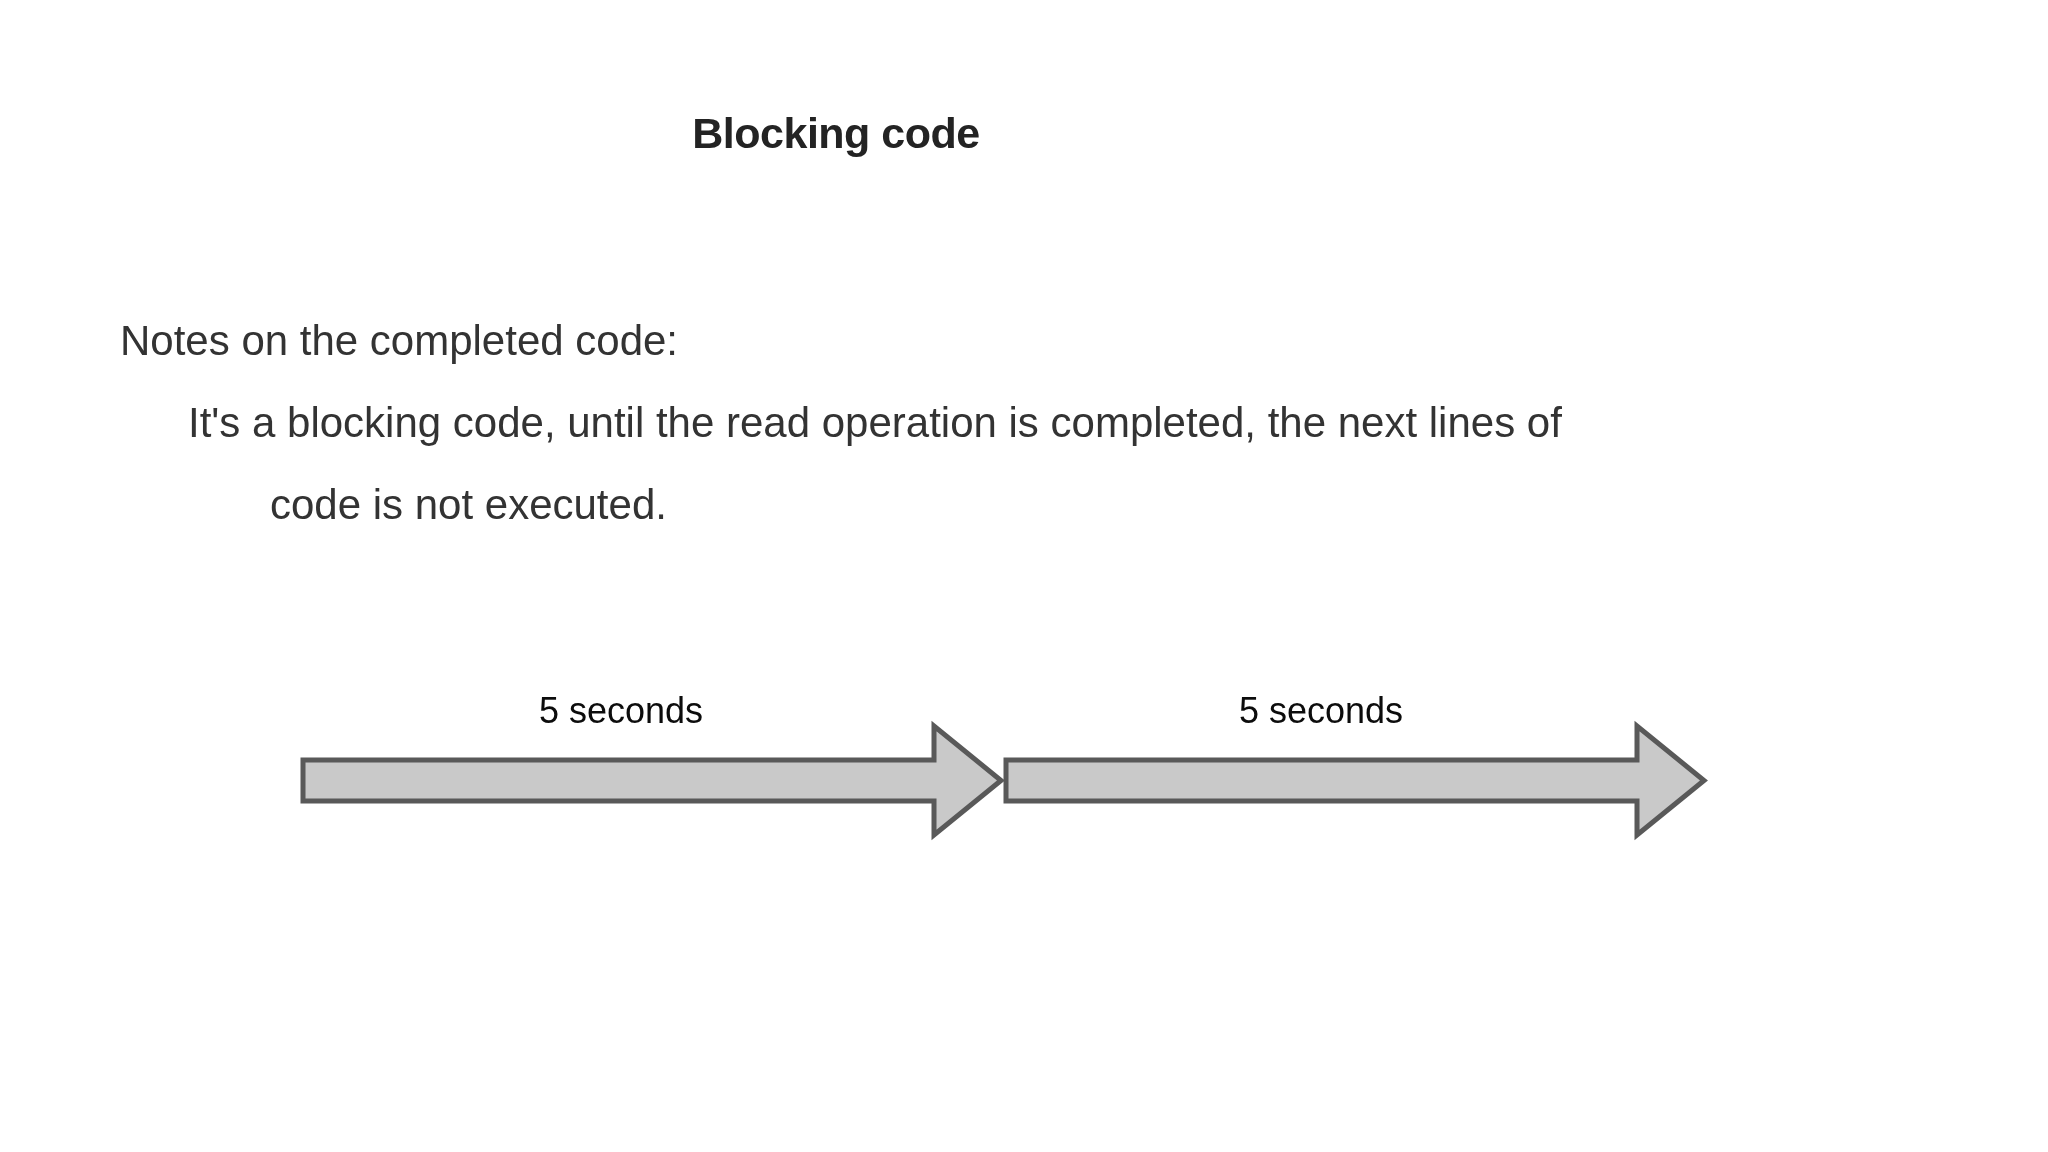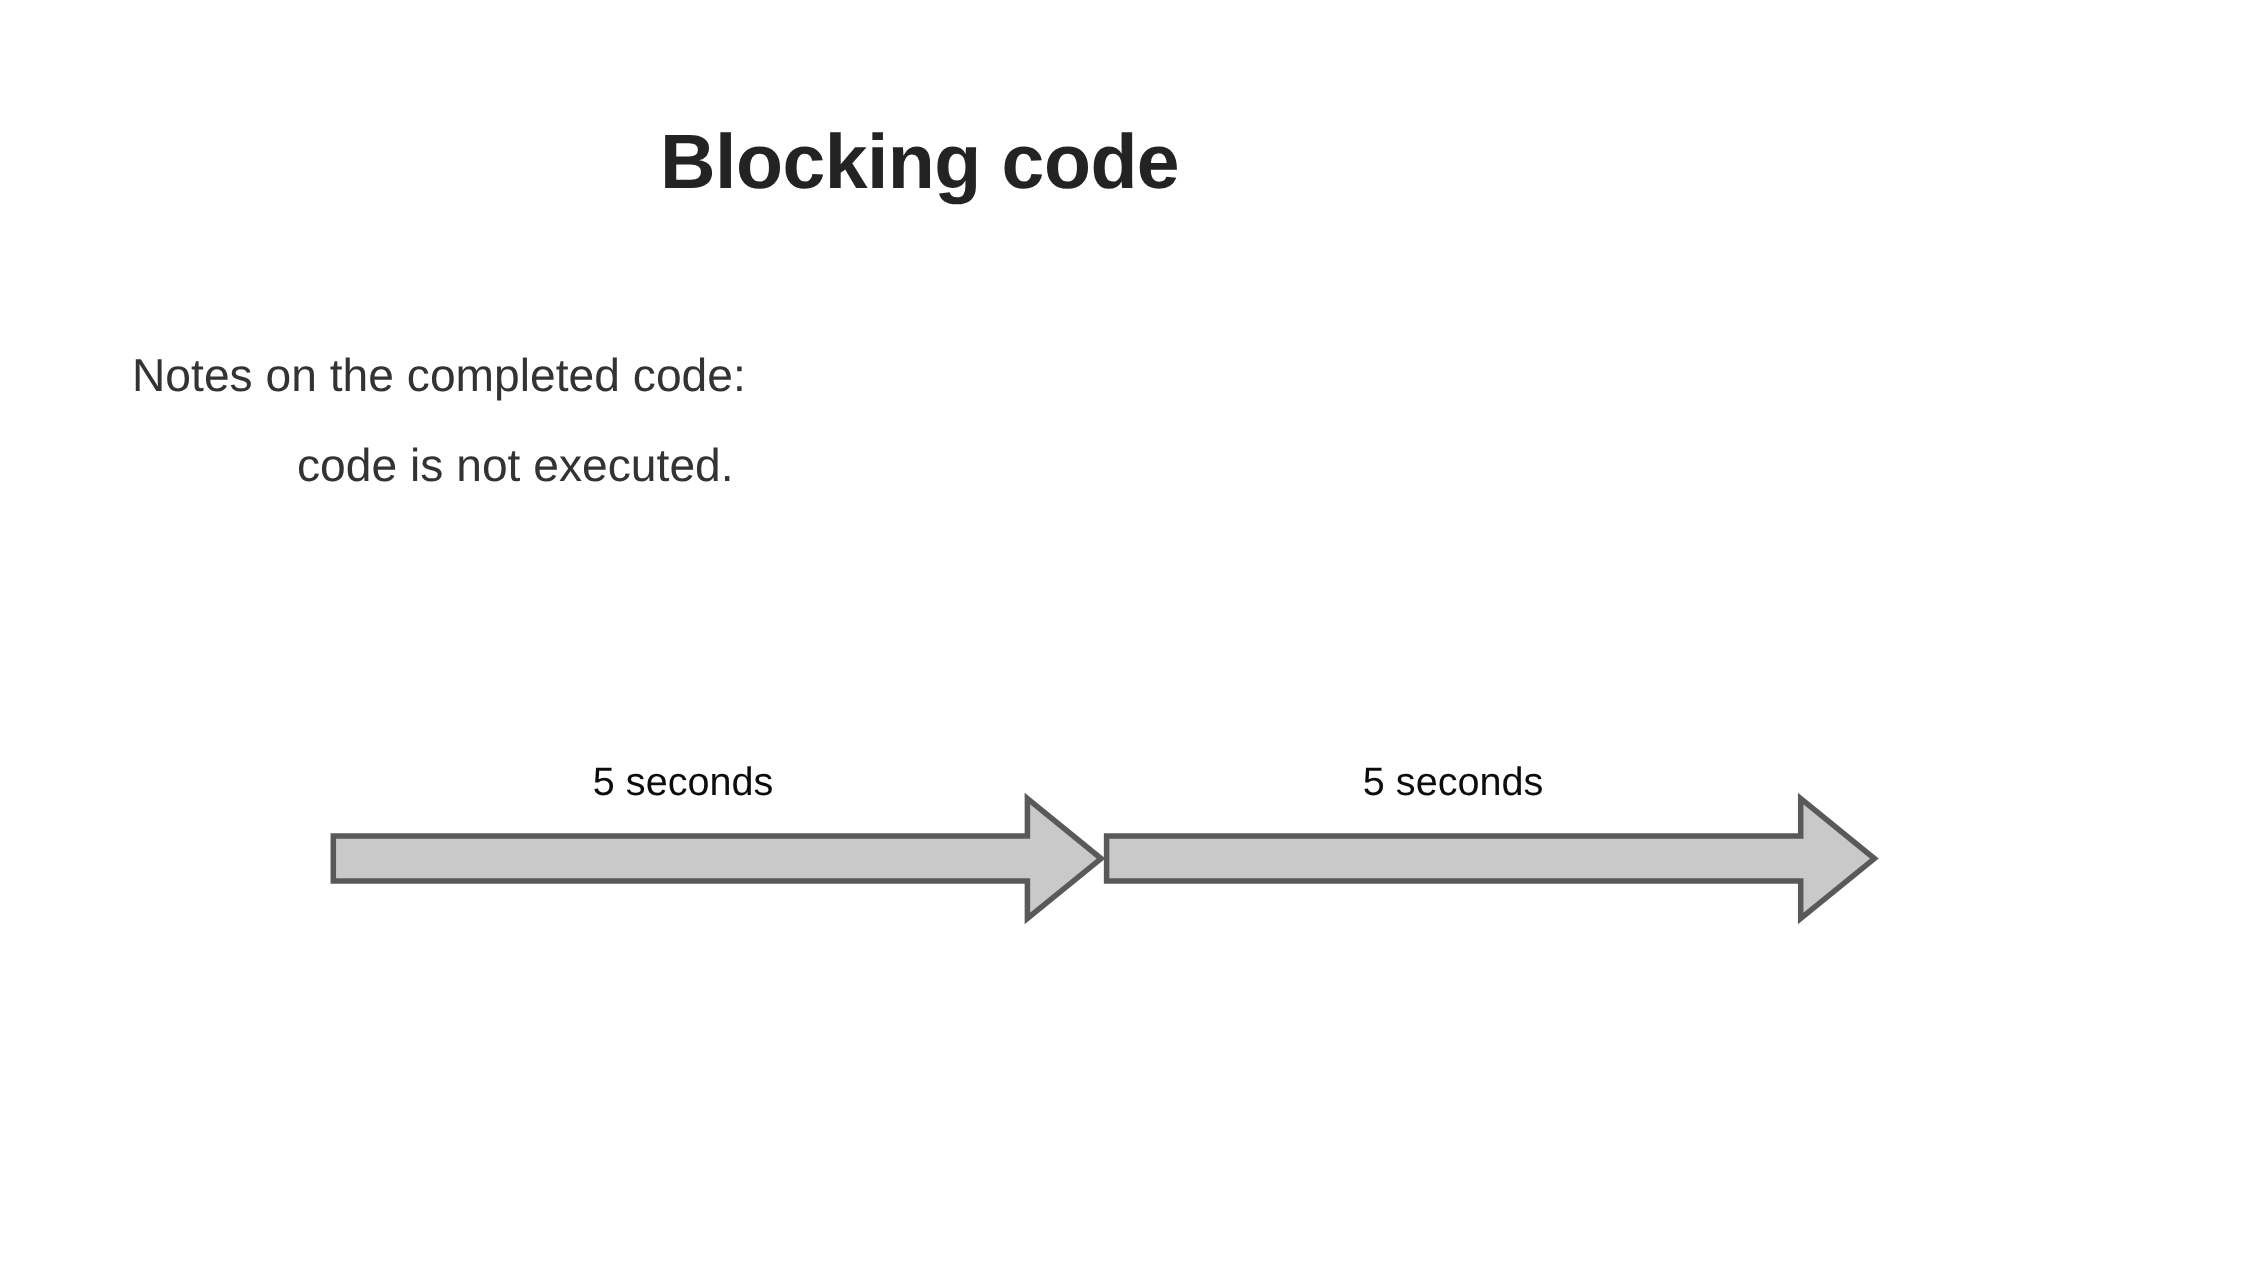--- a/index.html
+++ b/index.html
@@ -22,21 +22,21 @@
     background: #ffffff;
   }
 
   
   #slide-title {
     position: absolute;
     left: 0;
     top: 112px;
     width: 1672px;
     text-align: center;
-    font-size: 70px;
+    font-size: 43px;
     font-weight: bold;
     color: #232323;
     letter-spacing: -0.5px;
     line-height: 1.0;
     white-space: nowrap;
   }
 
   
   #body-block {
     position: absolute;
@@ -88,20 +88,21 @@
 </style>
 </head>
 <body>
 
 <div id="slide">
 
   <div id="slide-title">Blocking code</div>
 
   <div id="body-block">
     <div class="body-line lvl-0">Notes on the completed code:</div>
+    <div class="body-line lvl-1">It's a blocking code, until the read operation is completed, the next lines of</div>
     <div class="body-line lvl-2">code is not executed.</div>
   </div>
 
   <div id="arrow-diagram">
 
     <div class="arrow-label" id="arrow-label-1">5 seconds</div>
 
     <div class="arrow-label" id="arrow-label-2">5 seconds</div>
 
     <svg id="arrow-svg" width="2048" height="200" viewBox="0 0 2048 200">

